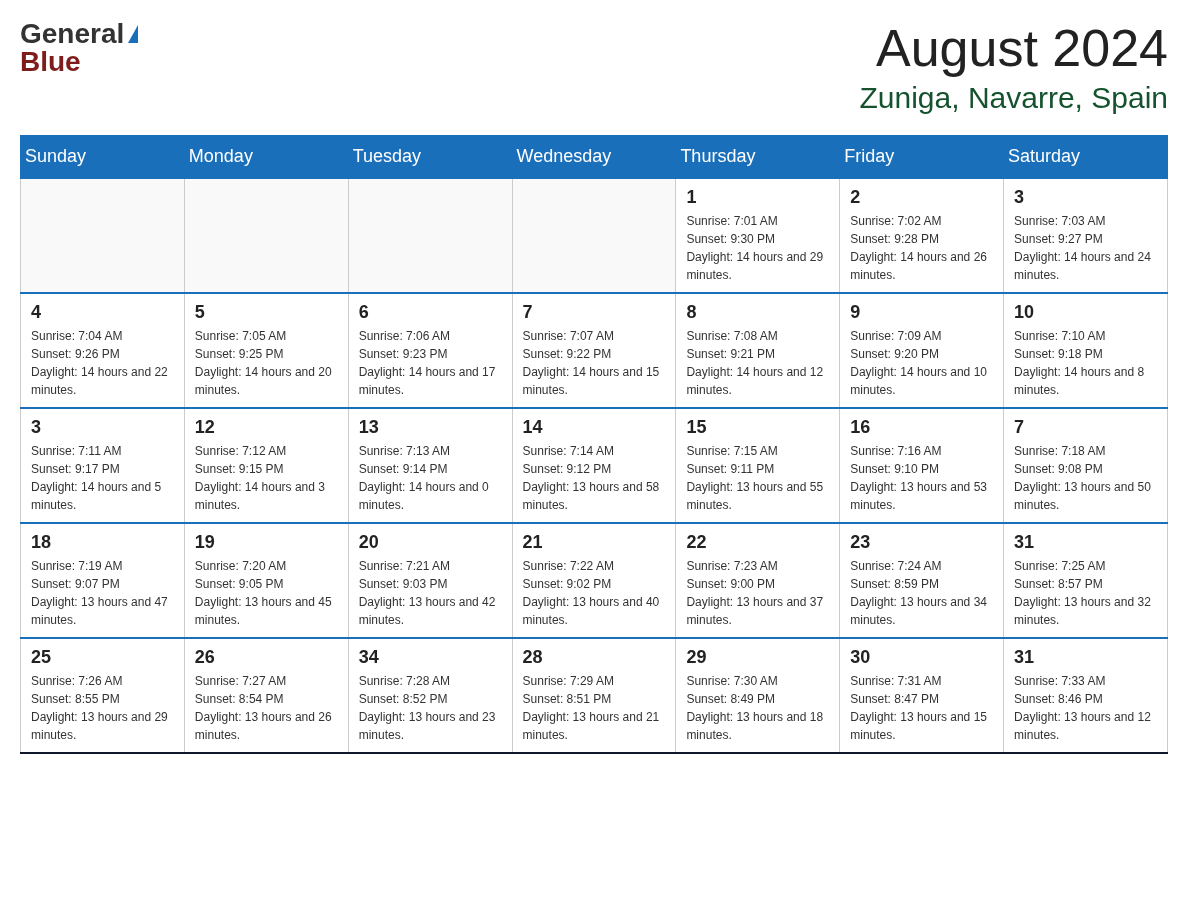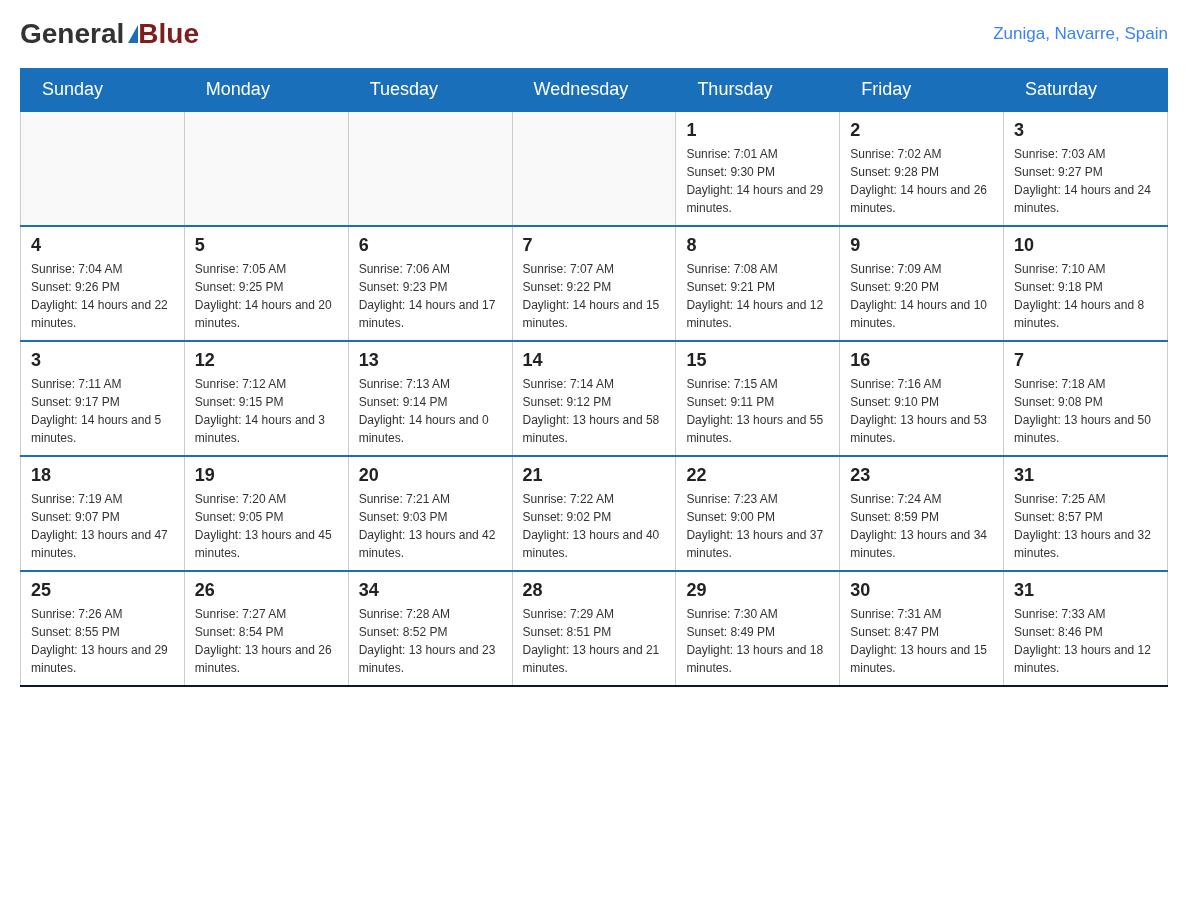--- a/index.html
+++ b/index.html
@@ -12,21 +12,21 @@
       min-height: 918px;
     }
     .header {
       display: flex;
       justify-content: space-between;
       align-items: flex-start;
       margin-bottom: 20px;
     }
     .logo {
       display: flex;
-      flex-direction: row;
+      flex-direction: column;
       align-items: flex-start;
     }
     .logo-general {
       font-size: 28px;
       font-weight: bold;
       color: #333;
       line-height: 1;
     }
     .logo-blue {
       font-size: 28px;
@@ -46,33 +46,33 @@
     .title-area {
       text-align: right;
     }
     .month-title {
       font-size: 52px;
       font-weight: normal;
       color: #222;
       line-height: 1.1;
     }
     .location {
-      font-size: 17px;
-      color: #3b82f6;
+      font-size: 30px;
+      color: #14532d;
       margin-top: 4px;
     }
     .calendar {
       width: 100%;
       border-collapse: collapse;
       border: 1px solid #ccc;
     }
     .calendar th {
       background-color: #1a6fba;
       color: #fff;
-      padding: 10px 21px;
+      padding: 10px 4px;
       font-size: 18px;
       font-weight: normal;
       text-align: left;
       border: 1px solid #1a6fba;
     }
     .calendar td {
       vertical-align: top;
       padding: 8px 10px;
       border: 1px solid #ccc;
       width: 14.28%;
@@ -106,20 +106,21 @@
 
 <div class="header">
   <div class="logo">
     <div style="display:flex; align-items:center;">
       <span class="logo-general">General</span>
       <span class="logo-triangle"></span>
     </div>
     <span class="logo-blue">Blue</span>
   </div>
   <div class="title-area">
+    <div class="month-title">August 2024</div>
     <div class="location">Zuniga, Navarre, Spain</div>
   </div>
 </div>
 
 <table class="calendar">
   <thead>
     <tr>
     <th>Sunday</th>
         <th>Monday</th>
         <th>Tuesday</th>

